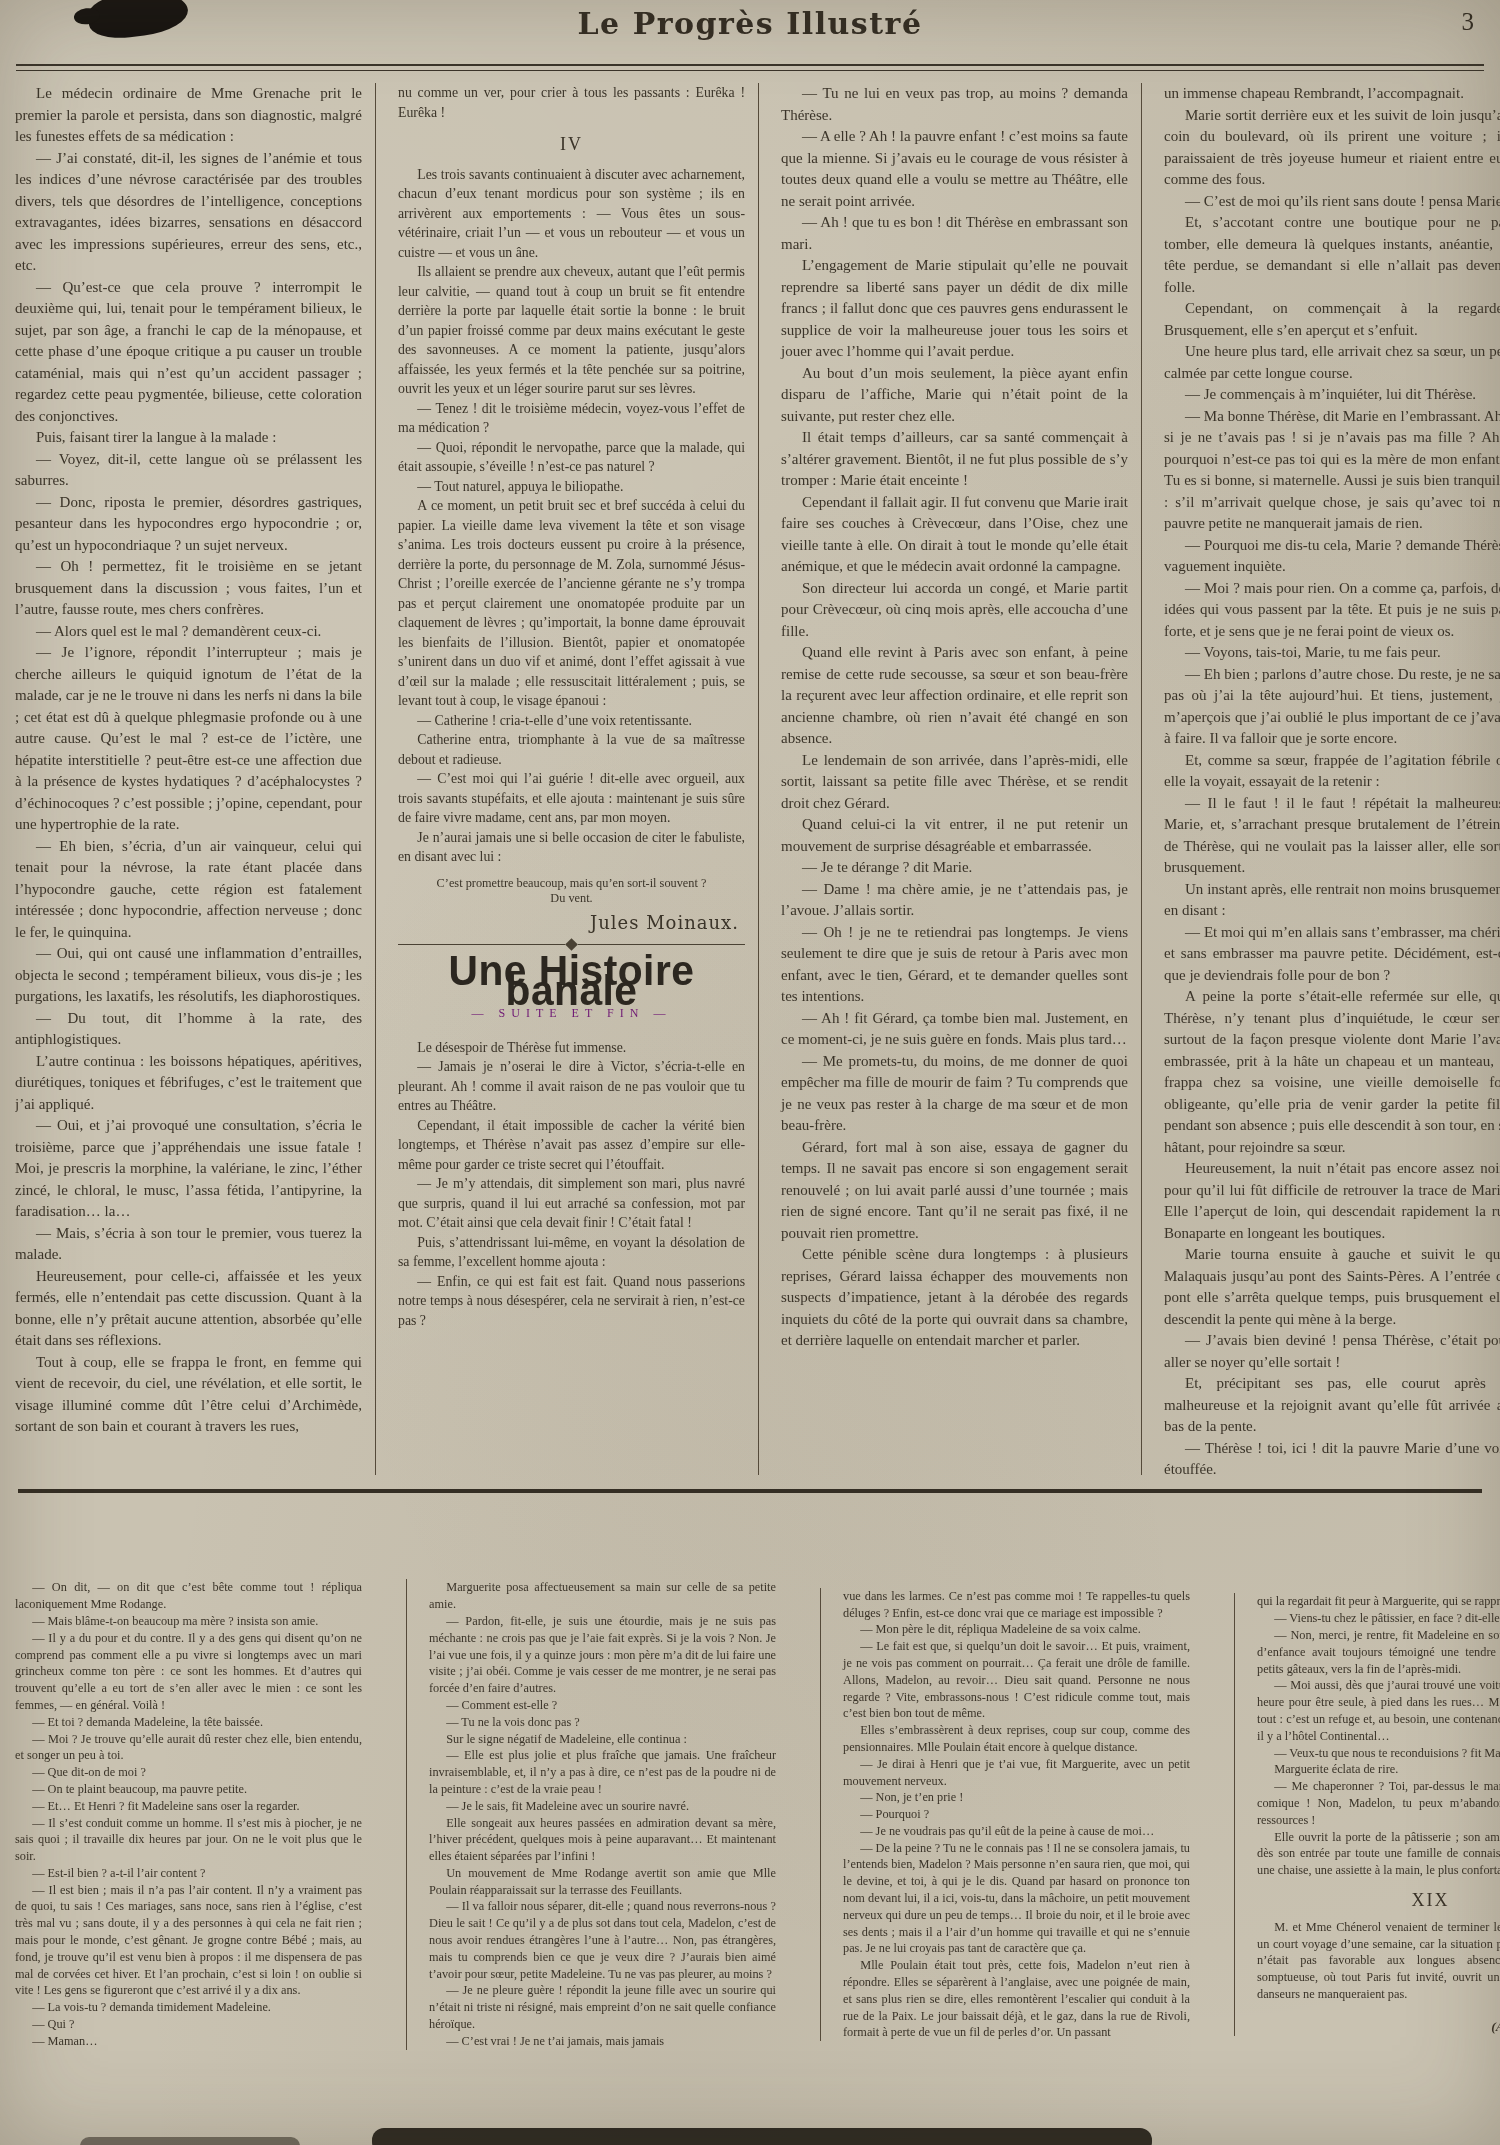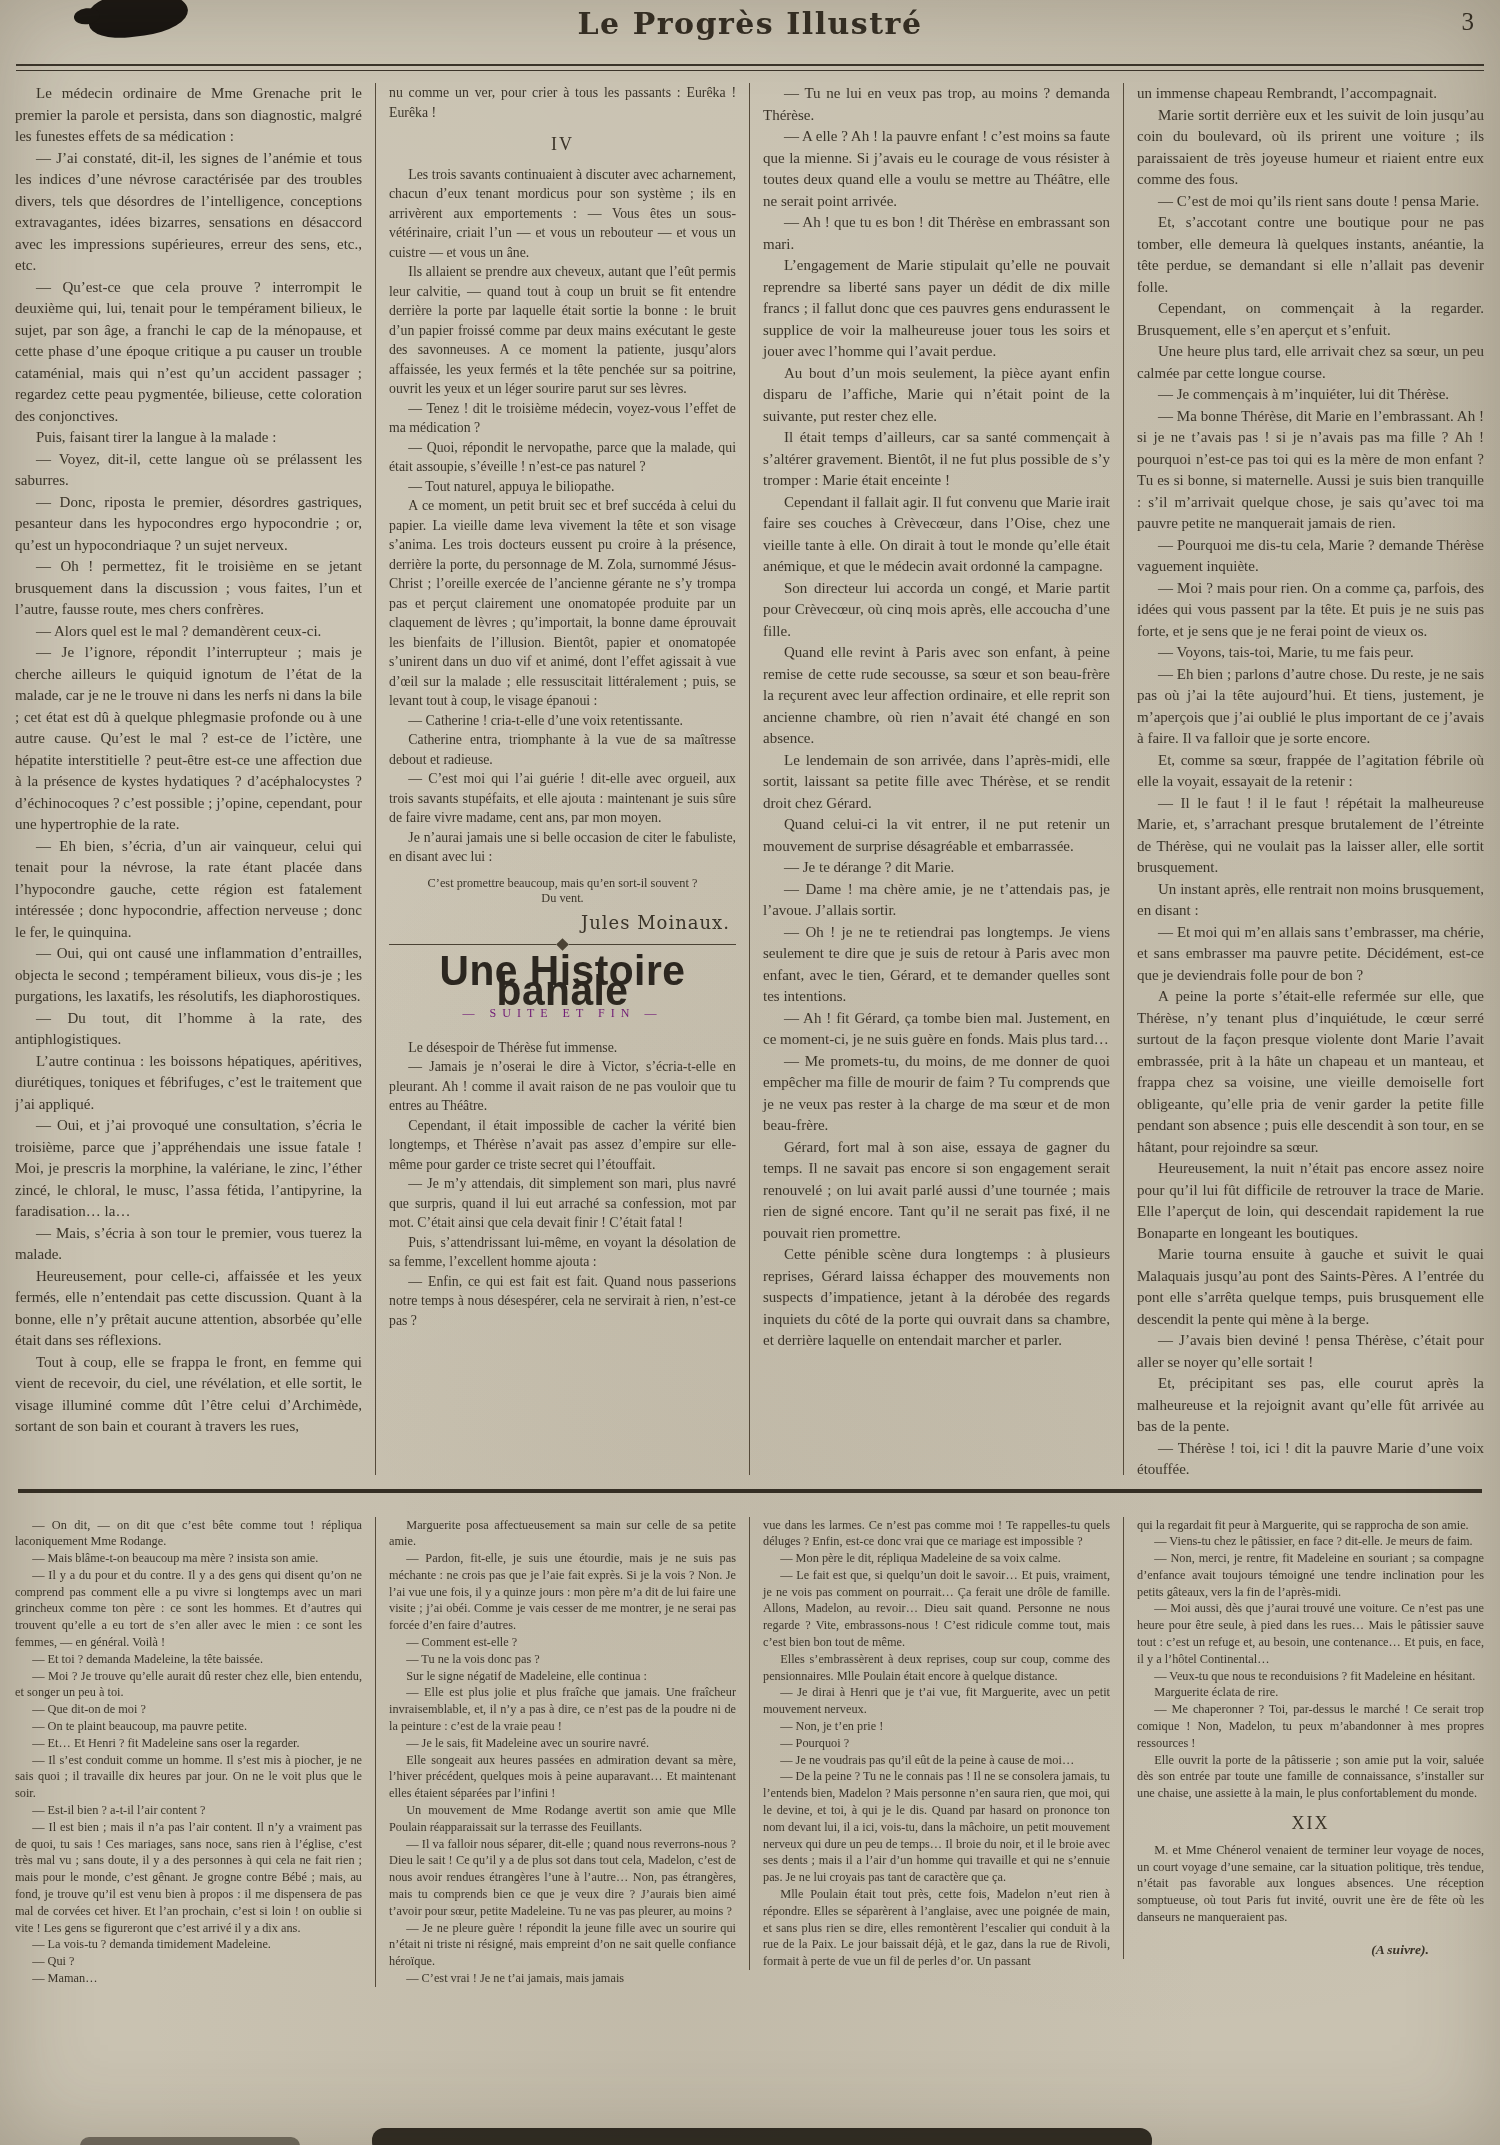--- a/index.html
+++ b/index.html
@@ -20,23 +20,23 @@
   .smudge-bottom{position:absolute;left:372px;bottom:-9px;width:780px;height:26px;background:#1d1913;border-radius:12px;opacity:.9;z-index:8;}
   .smudge-bottom-2{position:absolute;left:80px;bottom:-10px;width:220px;height:18px;background:#2a251d;border-radius:10px;opacity:.55;z-index:8;}
 
   .masthead{position:relative;height:64px;}
   .mast-title{position:absolute;left:0;right:0;top:6px;text-align:center;
     font-family:"DejaVu Serif","Liberation Serif",serif;font-weight:700;font-size:30px;letter-spacing:1.5px;color:#332d23;}
   .page-num{position:absolute;right:26px;top:8px;font-size:25px;color:#332d23;}
   .mast-rule{margin:0 16px;height:4px;border-top:2.5px solid #3a342a;border-bottom:1.5px solid #3a342a;}
 
   .top-section{display:flex;align-items:stretch;padding:0 15px;margin-top:12px;height:1392px;overflow:hidden;}
-  .bottom-section{display:flex;align-items:flex-start;padding:0 15px;margin-top:24px;height:620px;overflow:hidden;}
+  .bottom-section{display:flex;align-items:center;padding:0 15px;margin-top:12px;height:620px;overflow:hidden;gap:31px;}
   .tcol,.bcol{width:347px;flex:0 0 347px;overflow:hidden;}
-  .tcol+.tcol,.bcol+.bcol{border-left:1.5px solid #554a3a;padding-left:13px;margin-left:13px;}
+  .tcol+.tcol,.bcol+.bcol{border-left:1.5px solid #554a3a;padding-left:22px;margin-left:13px;}
 
   .top-section{font-size:15px;line-height:21.5px;}
   .tcol.snug{font-size:13.8px;line-height:19.5px;}
   .bottom-section{font-size:12.3px;line-height:16.8px;}
 
   .para{margin:0;text-indent:1.4em;text-align:justify;hyphens:auto;}
   .para.cont{text-indent:0;}
 
   .chap{text-align:center;font-size:18px;letter-spacing:2px;margin:13px 0 10px;text-indent:0;}
   .verse{text-align:center;font-size:12.3px;line-height:15.5px;margin:9px 0 2px;}

